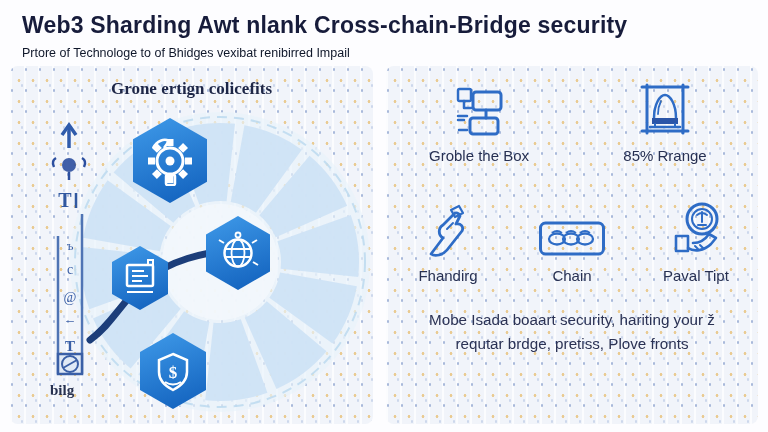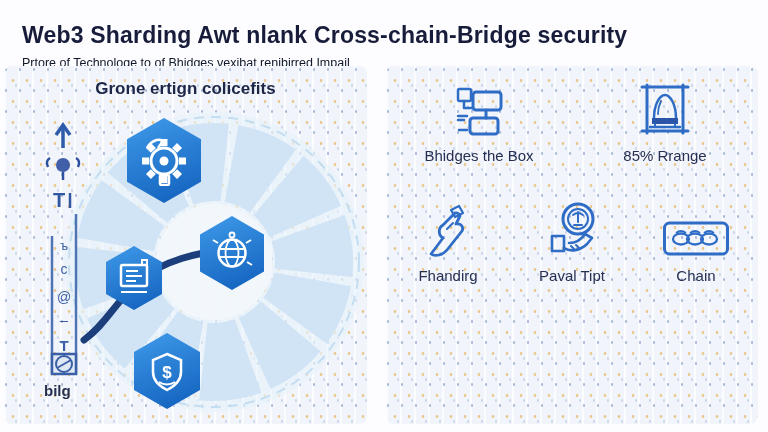--- a/index.html
+++ b/index.html
@@ -3,37 +3,37 @@
 <meta charset="utf-8">
 <style>
   * { margin:0; padding:0; box-sizing:border-box; }
   html,body { width:768px; height:432px; overflow:hidden; }
   body {
     font-family:"Liberation Sans", sans-serif;
     background:#fdfdff;
     position:relative;
   }
   
-  .header { position:absolute; left:22px; top:22px; }
+  .header { position:absolute; left:22px; top:12px; }
   .title { font-size:23px; font-weight:700; color:#171c3b; letter-spacing:.2px; }
   .subtitle { margin-top:7px; font-size:12.5px; color:#0f172a; }
 
   
   .panel {
     position:absolute; top:66px; height:358px; border-radius:8px; overflow:hidden;
     background-color:#f1f4fa;
     background-image:
       radial-gradient(circle, rgba(233,201,140,.95) 1.1px, transparent 1.7px),
       radial-gradient(circle, rgba(160,178,215,.9) 1px, transparent 1.5px),
       radial-gradient(circle, rgba(198,211,234,.85) 1px, transparent 1.5px),
       repeating-linear-gradient(90deg, rgba(255,255,255,.75) 0 2px, transparent 2px 14px);
     background-size:14px 21px, 14px 21px, 14px 21px, 14px 14px;
     background-position:2px 4px, 9px 14px, 5px 9px, 0 0;
   }
-  .panel-left  { left:4px;  width:363px; }
+  .panel-left  { left:10px;  width:363px;font-family:Liberation Serif, serif; }
   .panel-right { left:386px; width:372px; }
   .panel-heading {
     position:relative; z-index:5; text-align:center; padding-top:13px;
     font-size:17px; font-weight:700; color:#1d2647;
   }
 
   
   .diagram-svg { position:absolute; left:0; top:0; z-index:1; }
   .hex {
     position:absolute; z-index:3;
@@ -172,21 +172,21 @@
         <svg width="52" height="52" viewBox="0 0 52 52" fill="none" stroke="#2e6cc6" stroke-width="3" stroke-linejoin="round" stroke-linecap="round">
           <rect x="20" y="6" width="28" height="18" rx="3"></rect>
           <rect x="17" y="32" width="28" height="16" rx="3"></rect>
           <path d="M33,24 V32"></path>
           <rect x="5" y="3" width="13" height="12" rx="1.5" stroke-width="2.5"></rect>
           <path d="M11,15 V22 H20" stroke-width="2.5"></path>
           <path d="M5,30 h9 M5,34 h6" stroke-width="2.5"></path>
           <path d="M6,44 H14" stroke-width="2.5"></path>
         </svg>
       </div>
-      <div class="feat-label">Bhidges the Box</div>
+      <div class="feat-label">Groble the Box</div>
     </div>
     <div class="feat-cell">
       <div class="feat-icon">
         <svg width="54" height="58" viewBox="0 0 54 58" fill="none" stroke="#2e6cc6" stroke-width="3" stroke-linecap="round">
           <path d="M9,5 V53 M45,5 V53 M4,7 H50 M4,51 H50"></path>
           <path d="M16,38 C16,24 22,15 27,15 C32,15 38,24 38,38" stroke-width="2.5"></path>
           <path d="M23,21 C21,25 20,30 20,34" stroke-width="1.8"></path>
           <rect x="14" y="38" width="26" height="6" fill="#2a55a8" stroke="none"></rect>
           <path d="M12,47 H42" stroke-width="2.5"></path>
           <path d="M17,44 V47 M37,44 V47" stroke-width="2"></path>
@@ -199,43 +199,47 @@
   <div class="feat-row row2">
     <div class="feat-cell">
       <div class="feat-icon">
         <svg width="50" height="56" viewBox="0 0 50 56" fill="none" stroke="#2e6cc6" stroke-width="2.8" stroke-linejoin="round" stroke-linecap="round">
           <path d="M8,52 L20,36 C15,33 15,26 20,23 L31,12 C33,10 36,11 37,14 L33,22 C38,21 41,25 39,29 L24,48 C20,53 12,55 8,52 Z"></path>
           <path d="M28,8 l8,-4 4,7 -8,4 z" stroke-width="2.2"></path>
           <path d="M24,27 l6,-6" stroke-width="2"></path>
         </svg>
       </div>
       <div class="feat-label">Fhandirg</div>
-    </div>
-    <div class="feat-cell">
-      <div class="feat-icon">
-        <svg width="54" height="58" viewBox="0 0 54 58" fill="none" stroke="#2e6cc6" stroke-width="3" stroke-linejoin="round" stroke-linecap="round">
-          <circle cx="33" cy="19" r="15"></circle>
-          <circle cx="33" cy="19" r="10" stroke-width="2"></circle>
-          <path d="M33,12 V22 M28,15 q5,-4 10,0 M29,25 h8" stroke-width="2"></path>
-          <rect x="7" y="36" width="12" height="15" stroke-width="2.6"></rect>
-          <path d="M19,48 C25,52 35,51 42,44 L47,38 L40,34 C36,40 30,43 24,43" stroke-width="2.6"></path>
-          <path d="M26,46 l3,3 M31,45 l3,3" stroke-width="2"></path>
-        </svg>
-      </div>
-      <div class="feat-label">Paval Tipt</div>
     </div>
     <div class="feat-cell">
       <div class="feat-icon">
         <svg width="68" height="38" viewBox="0 0 68 38" fill="none" stroke="#2e6cc6" stroke-width="3" stroke-linejoin="round">
           <rect x="2.5" y="3" width="63" height="31" rx="5"></rect>
           <g stroke-width="2.3">
             <ellipse cx="19" cy="19" rx="8" ry="5.5"></ellipse>
             <ellipse cx="33" cy="19" rx="8" ry="5.5"></ellipse>
             <ellipse cx="47" cy="19" rx="8" ry="5.5"></ellipse>
             <path d="M14,13 q5,-4 10,0 M28,13 q5,-4 10,0 M42,13 q5,-4 10,0" stroke-width="1.8"></path>
           </g>
         </svg>
       </div>
       <div class="feat-label">Chain</div>
     </div>
-  </div>
-
+    <div class="feat-cell">
+      <div class="feat-icon">
+        <svg width="54" height="58" viewBox="0 0 54 58" fill="none" stroke="#2e6cc6" stroke-width="3" stroke-linejoin="round" stroke-linecap="round">
+          <circle cx="33" cy="19" r="15"></circle>
+          <circle cx="33" cy="19" r="10" stroke-width="2"></circle>
+          <path d="M33,12 V22 M28,15 q5,-4 10,0 M29,25 h8" stroke-width="2"></path>
+          <rect x="7" y="36" width="12" height="15" stroke-width="2.6"></rect>
+          <path d="M19,48 C25,52 35,51 42,44 L47,38 L40,34 C36,40 30,43 24,43" stroke-width="2.6"></path>
+          <path d="M26,46 l3,3 M31,45 l3,3" stroke-width="2"></path>
+        </svg>
+      </div>
+      <div class="feat-label">Paval Tipt</div>
+    </div>
+  </div>
+
+  <div class="footnote">
+    <div>Mobe Isada boaart security, hariting your ž</div>
+    <div>requtar brdge, pretiss, Plove fronts</div>
+  </div>
 </div>
 
 </body></html>

